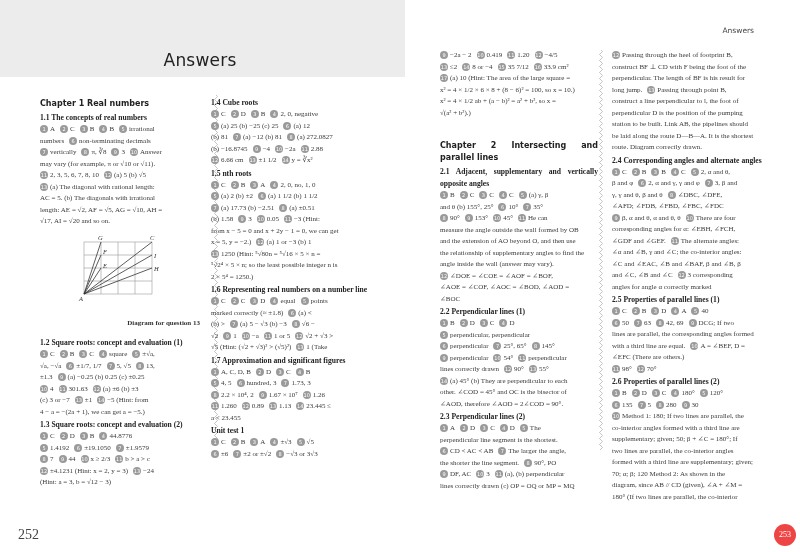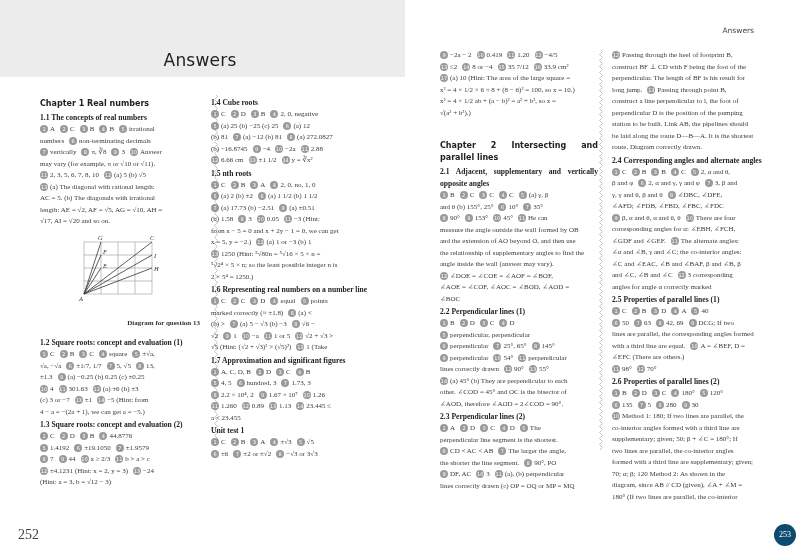--- a/index.html
+++ b/index.html
@@ -40,21 +40,21 @@
     display: inline-block; width: 8px; height: 8px; border-radius: 50%;
     background: #9a9a9a; color: #fff; font-size: 5px; line-height: 8px; text-align: center;
     vertical-align: 0px; margin-right: 2px; font-family: "DejaVu Sans", sans-serif;
   }
   .item { margin-right: 5px; }
 
   .diagram { position: relative; width: 160px; height: 82px; margin: 6px 0 2px; }
   .caption { text-align: right; font-weight: bold; font-size: 7px; color: #333; margin-bottom: 8px; }
   .page-num-right {
     position: absolute; right: 4px; top: 524px; width: 22px; height: 22px; border-radius: 50%;
-    background: #0c4a6e; color: #fff; font-size: 8px; line-height: 22px; text-align: center;
+    background: #ef4444; color: #fff; font-size: 8px; line-height: 22px; text-align: center;
   }
 </style>
 </head>
 <body>
 
 <div class="spread">
 
   <div class="page page-left">
     <div class="header-band"></div>
     <div class="answers-title">Answers</div>

